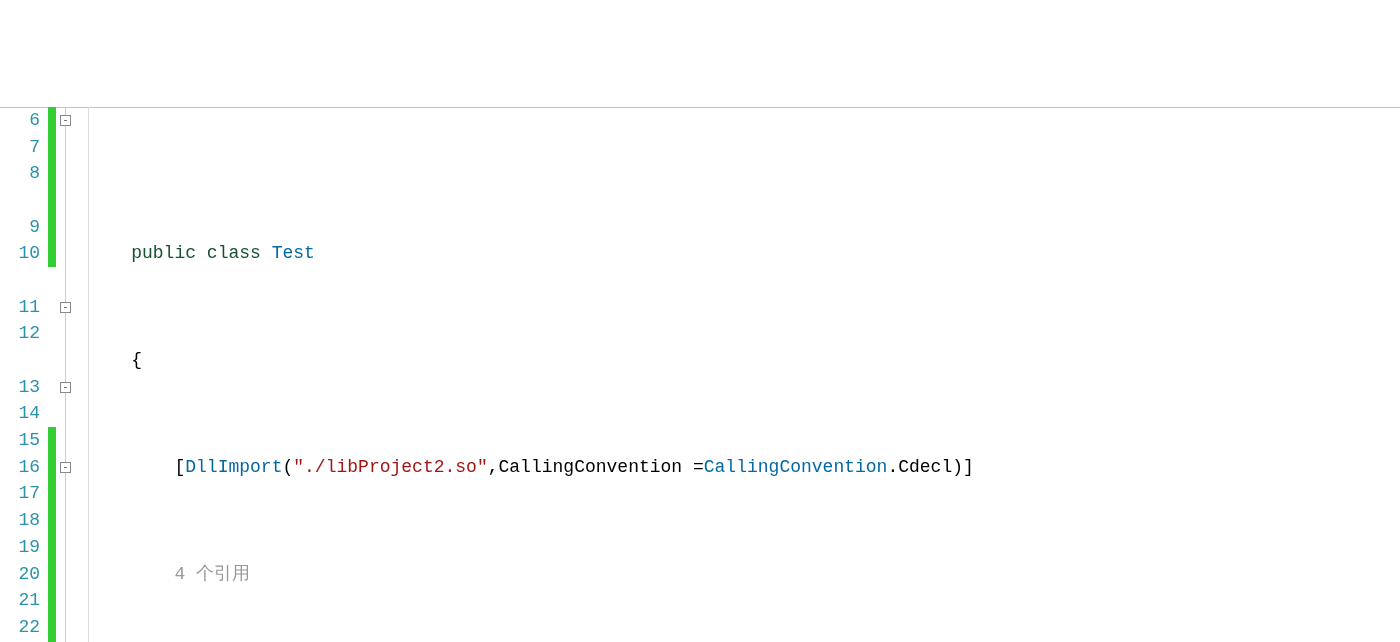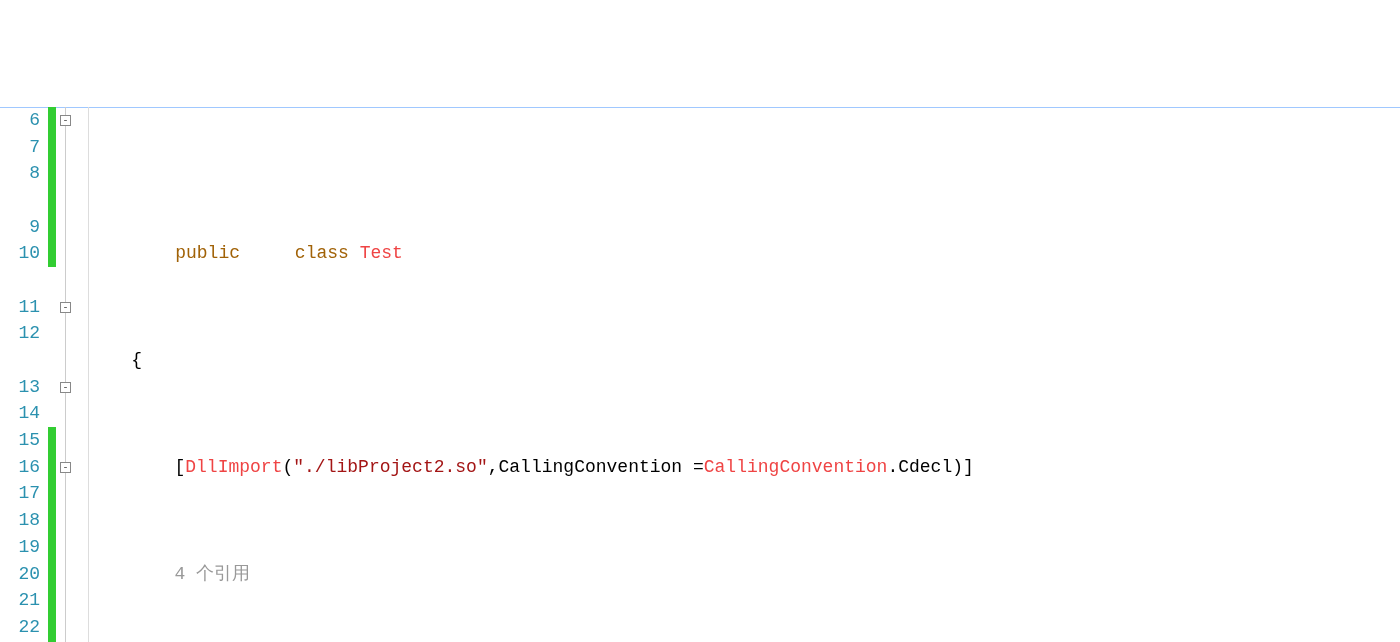--- a/index.html
+++ b/index.html
@@ -65,22 +65,22 @@
 }
 .code-area {
   flex: 1;
   position: relative;
 }
 .code-line {
   height: 26.7px;
   padding-left: 12px;
   position: relative;
 }
-.k-blue { color: #a16207; margin-left: 44px; }
-.k-type { color: #ef4444; }
+.k-blue { color: #14532d; }
+.k-type { color: #0369a1; }
 .k-string { color: #a31515; }
 .k-gray { color: #999999; }
 .k-black { color: #000000; }
 .top-blue-line {
   position: absolute;
   top: 0; left: 0; right: 0;
   height: 1px;
   background: #a0c8ff;
 }
 .vertical-guide {

